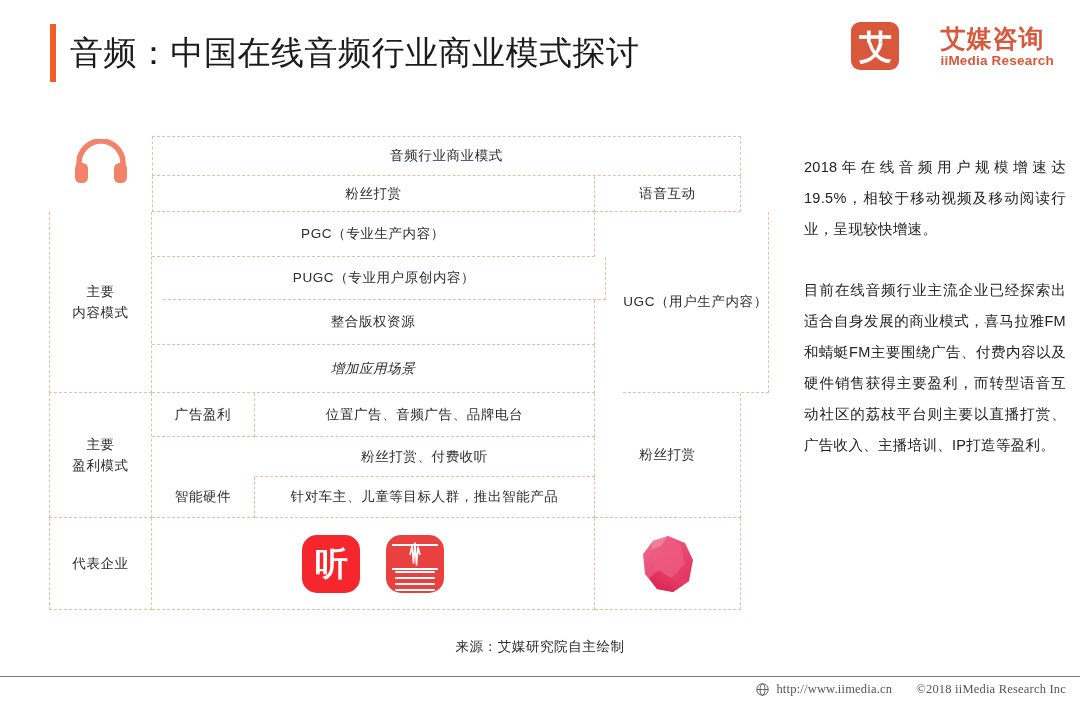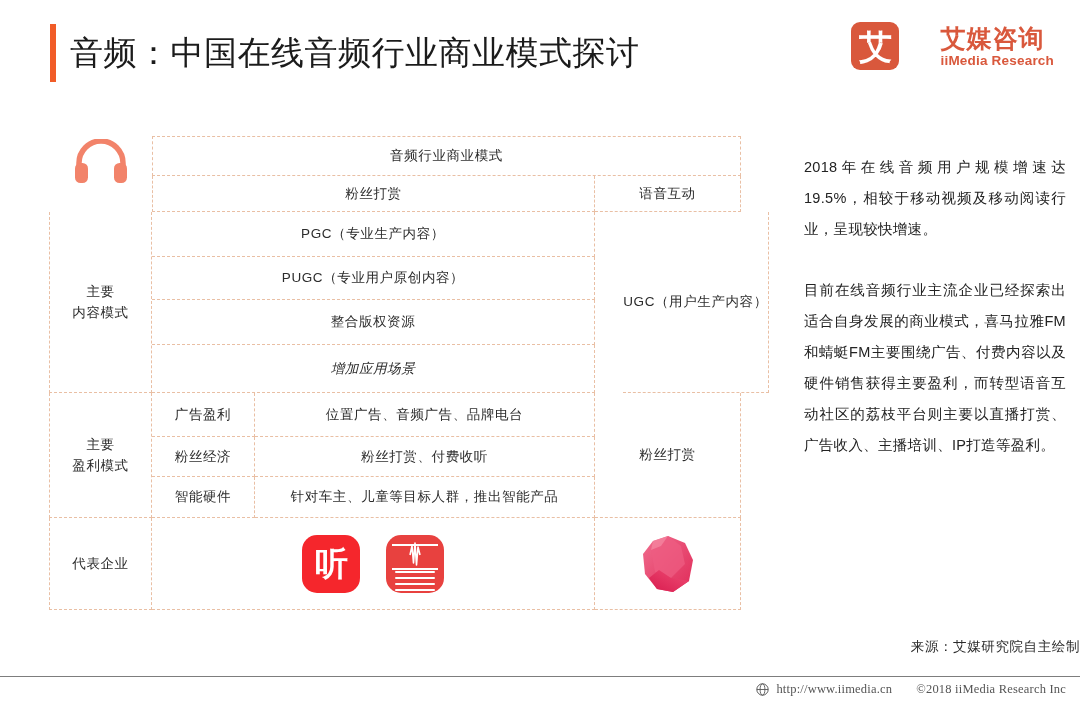--- a/index.html
+++ b/index.html
@@ -198,21 +198,21 @@
     text-align: justify;
     margin: 0 0 30px 0;
   }
 
   
   .source {
     position: absolute;
     left: 0;
     top: 638px;
     width: 1080px;
-    text-align: right;
+    text-align: center;
     font-size: 13.5px;
     color: #2b2b2b;
     letter-spacing: 0.6px;
     box-sizing: border-box;
   }
   .footer-rule {
     position: absolute;
     left: 0;
     top: 676px;
     width: 1080px;
@@ -262,36 +262,35 @@
 
   <div class="cell dashed-top dashed-left dashed-right dashed-bottom" style="left:103px; top:0; width:589px; height:40px;">音频行业商业模式</div>
 
   <div class="cell dashed-left dashed-right dashed-bottom" style="left:103px; top:40px; width:443px; height:36px;">粉丝打赏</div>
   <div class="cell dashed-right dashed-bottom" style="left:546px; top:40px; width:146px; height:36px;">语音互动</div>
 
   <div class="cell dashed-left dashed-bottom dashed-right" style="left:0; top:76px; width:103px; height:181px; white-space:pre-line; line-height:21px;">主要
 内容模式</div>
 
   <div class="cell dashed-bottom dashed-right" style="left:103px; top:76px; width:443px; height:45px;">PGC（专业生产内容）</div>
-  <div class="cell dashed-bottom dashed-right" style="left:103px; top:121px; width:443px; height:43px;text-align:right;">PUGC（专业用户原创内容）</div>
+  <div class="cell dashed-bottom dashed-right" style="left:114px; top:121px; width:443px; height:43px;text-align:right;">PUGC（专业用户原创内容）</div>
   <div class="cell dashed-bottom dashed-right" style="left:103px; top:164px; width:443px; height:45px;">整合版权资源</div>
   <div class="cell dashed-bottom dashed-right" style="left:103px; top:209px; width:443px; height:48px;font-style:italic;">增加应用场景</div>
 
   <div class="cell dashed-bottom dashed-right" style="left:574px; top:76px; width:146px; height:181px; flex-direction:row; line-height:26px;">
     <span>UGC</span>
     <span>（用户生产内容）</span>
   </div>
 
   <div class="cell dashed-left dashed-bottom dashed-right" style="left:0; top:257px; width:103px; height:125px; white-space:pre-line; line-height:21px;">主要
 盈利模式</div>
 
   <div class="cell dashed-bottom dashed-right" style="left:103px; top:257px; width:103px; height:44px;">广告盈利</div>
   <div class="cell dashed-bottom dashed-right" style="left:206px; top:257px; width:340px; height:44px;">位置广告、音频广告、品牌电台</div>
 
-  <div class="cell dashed-bottom dashed-right" style="left:103px; top:301px; width:103px; height:40px;">粉丝经济</div>
   <div class="cell dashed-bottom dashed-right" style="left:206px; top:301px; width:340px; height:40px;">粉丝打赏、付费收听</div>
 
   <div class="cell dashed-bottom dashed-right" style="left:103px; top:341px; width:103px; height:41px;">智能硬件</div>
   <div class="cell dashed-bottom dashed-right" style="left:206px; top:341px; width:340px; height:41px;">针对车主、儿童等目标人群，推出智能产品</div>
 
   <div class="cell dashed-bottom dashed-right" style="left:546px; top:257px; width:146px; height:125px;">粉丝打赏</div>
 
   <div class="cell dashed-left dashed-bottom dashed-right" style="left:0; top:382px; width:103px; height:92px;">代表企业</div>
 
   <div class="cell dashed-bottom dashed-right" style="left:103px; top:382px; width:443px; height:92px;">

